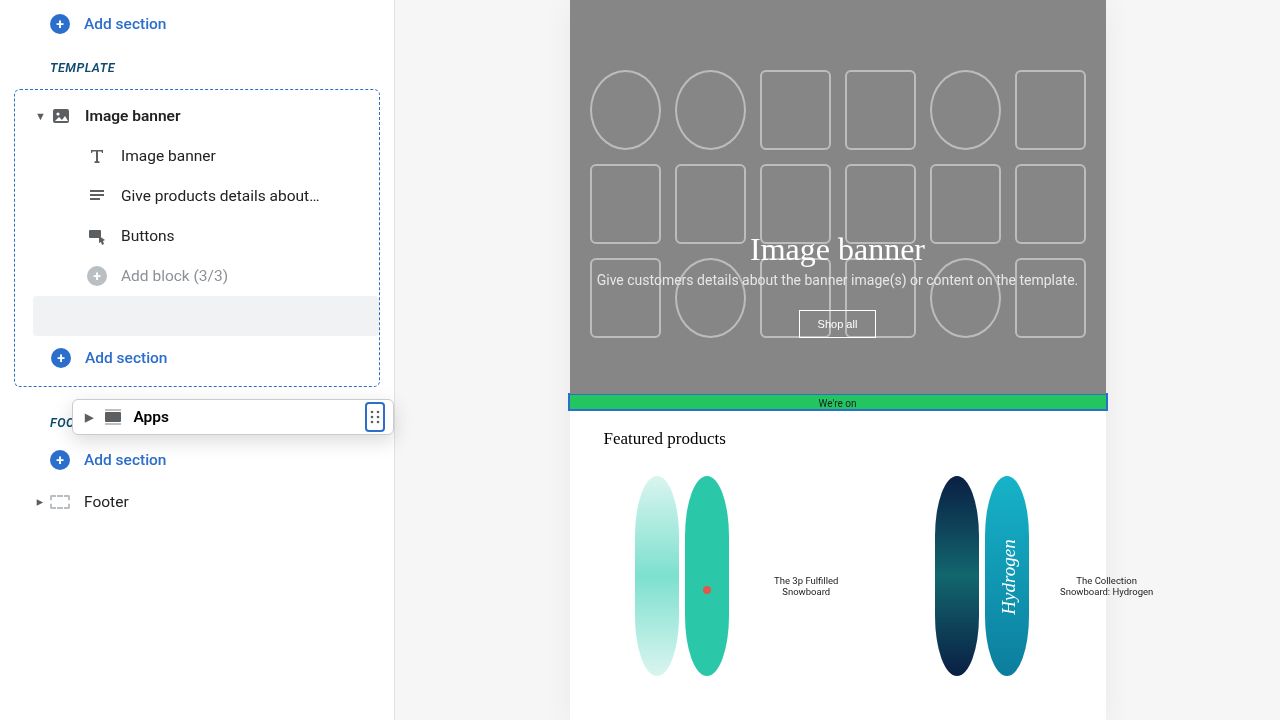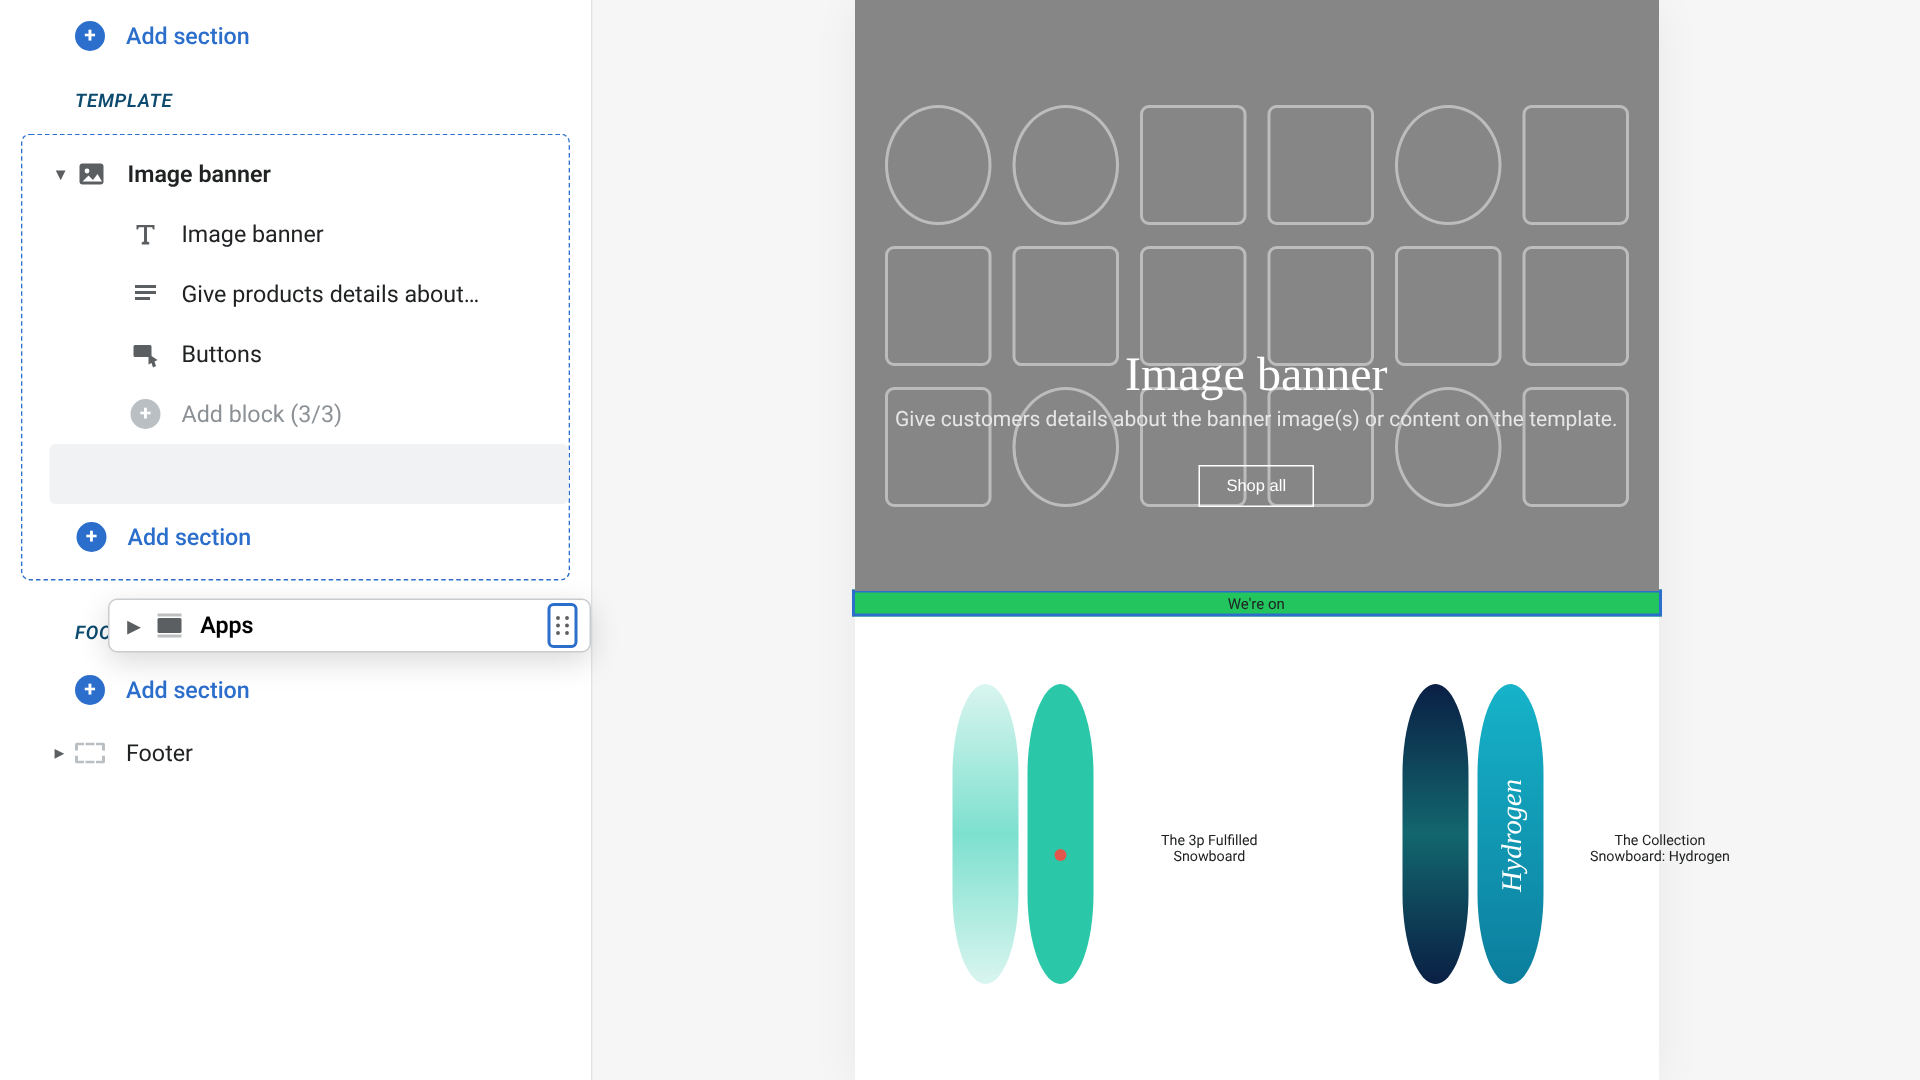--- a/index.html
+++ b/index.html
@@ -390,20 +390,21 @@
       <div class="banner-title">Image banner</div>
       <div class="banner-sub">Give customers details about the banner image(s) or content on the template.</div>
       <button class="banner-btn">Shop all</button>
     </div>
 
     <div class="selected-strip">
       <span>We're on</span>
     </div>
 
     <div class="featured">
+      <h3>Featured products</h3>
       <div class="products">
         <div class="product">
           <div class="placeholder-img">
             <div class="board a1"></div>
               <div class="board a2"></div>
           </div>
           <div class="prod-name">The 3p Fulfilled Snowboard</div>
         </div>
         <div class="product">
           <div class="placeholder-img">

